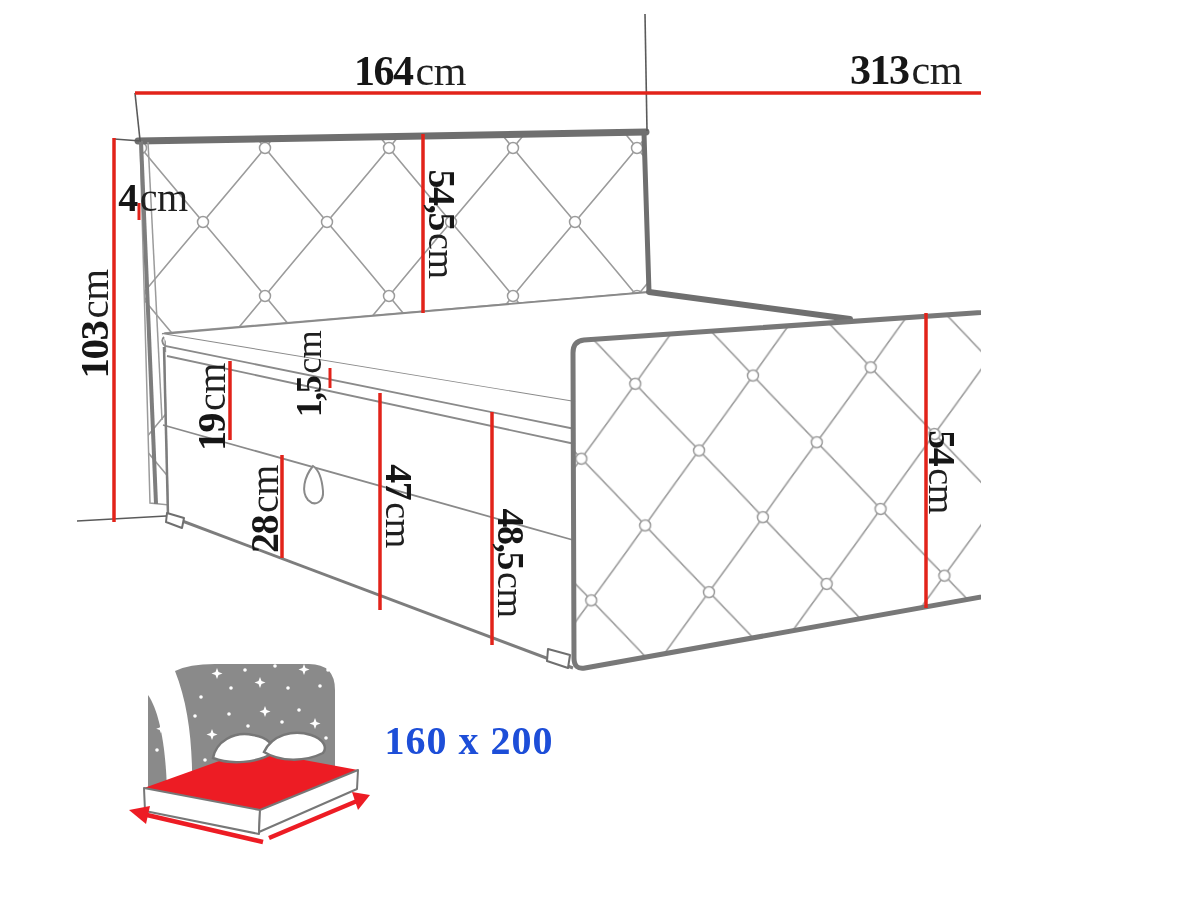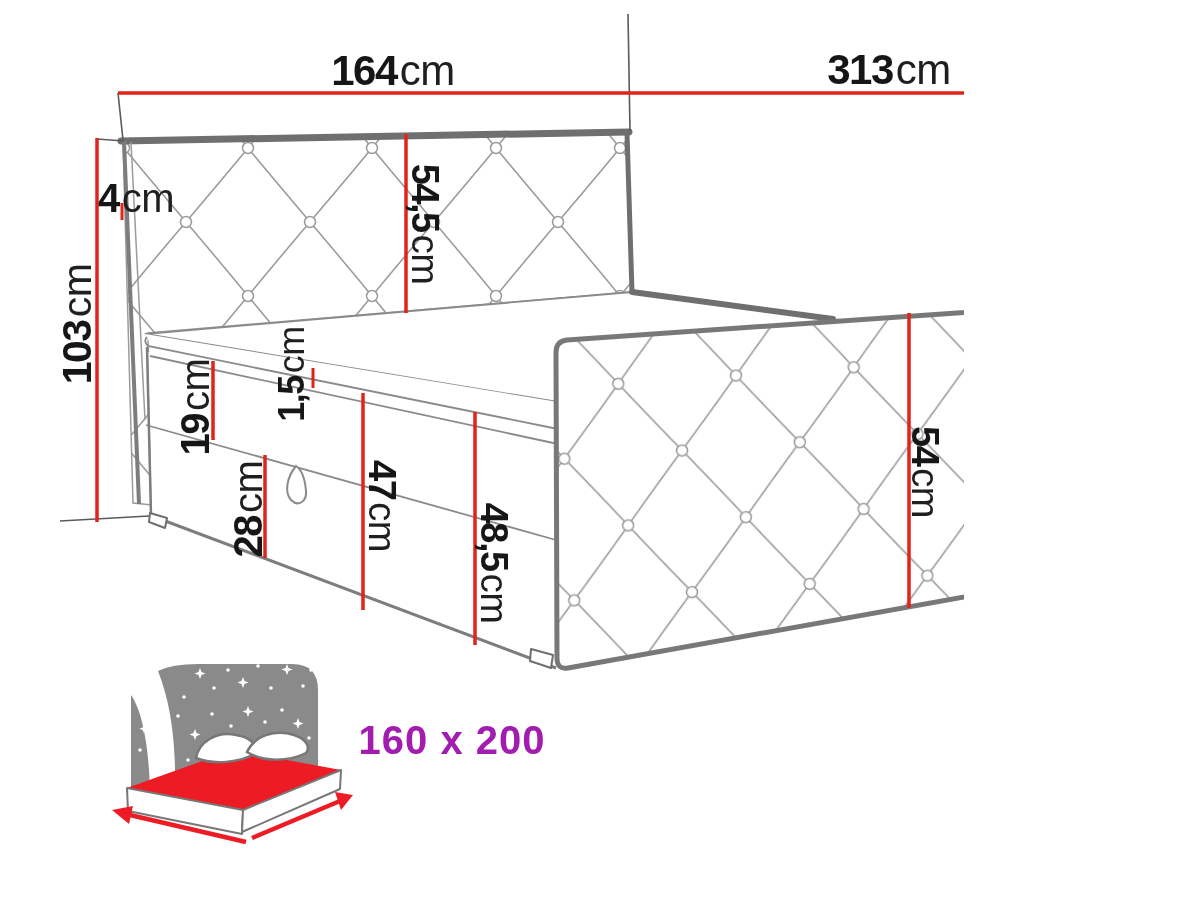--- a/index.html
+++ b/index.html
@@ -1,31 +1,32 @@
 <!DOCTYPE html>
 <html><head>
 <meta charset="utf-8">
 <style>
   html,body{margin:0;padding:0;background:#fff;}
   .stage{
     position:relative;width:964px;height:900px;background:#ffffff;overflow:hidden;
-    font-family:Liberation Sans, sans-serif;
+    font-family:Liberation Serif, serif;
+    margin-left:17px;
   }
   .stage svg{position:absolute;left:0;top:0;}
   .dim{
     position:absolute;display:flex;align-items:baseline;white-space:nowrap;
     color:#161616;transform:translate(-50%,-50%);line-height:1;
   }
   .dim .v{font-weight:800;letter-spacing:-1.5px;}
   .dim .u{font-weight:400;margin-left:3px;letter-spacing:-0.5px;color:#1f1f1f;}
   .rot-cw{transform:translate(-50%,-50%) rotate(90deg);}
   .rot-ccw{transform:translate(-50%,-50%) rotate(-90deg);}
   .badge{
     position:absolute;transform:translate(-50%,-50%);
-    color:#a21caf;font-weight:800;font-size:40px;letter-spacing:1px;white-space:nowrap;text-align:center;
+    color:#1d4ed8;font-weight:800;font-size:40px;letter-spacing:1px;white-space:nowrap;text-align:center;
   }
 </style>
 </head>
 <body>
 
 <div class="stage">
 
   <svg width="1200" height="900" viewBox="0 0 1200 900">
     <defs>
       <pattern id="quilt" width="124" height="148" patternUnits="userSpaceOnUse">

